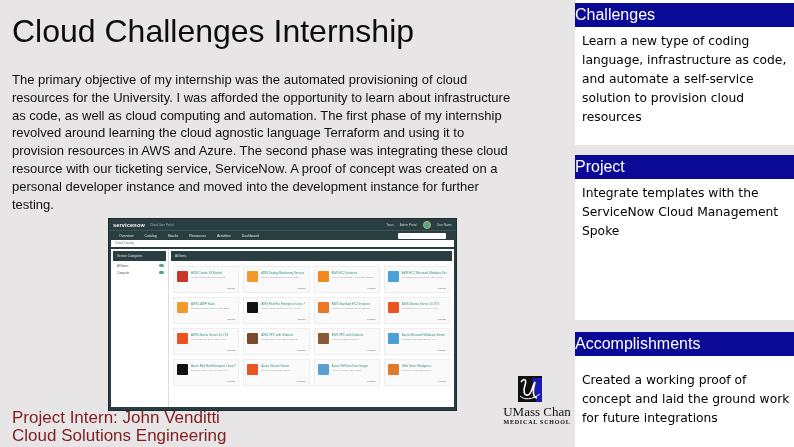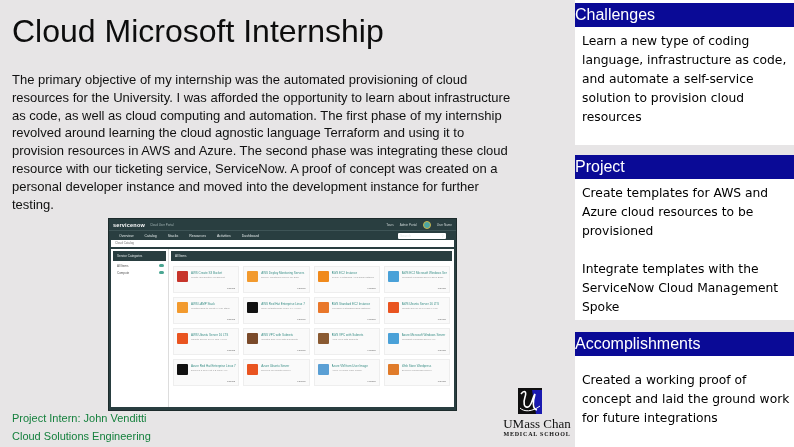--- a/index.html
+++ b/index.html
@@ -14,21 +14,21 @@
     font-size:32px; font-weight:400; letter-spacing:0; color:#0d0d0d;
     white-space:nowrap;
   }
   .body-text {
     position:absolute; left:12px; top:71px; width:500px;
     font-size:13px; line-height:17.8px; color:#111;
   }
   .body-text p { margin:0; }
   .footer {
     position:absolute; left:12px; top:409px;
-    font-size:11px; line-height:18px; color:#15803d;
+    font-size:17px; line-height:18px; color:#7f1d1d;
   }
   .footer div { white-space:nowrap; }
 
   
   .right-col {
     position:absolute; left:575px; top:0; width:219px; height:447px;
     background:#ffffff;
   }
   .panel-head {
     position:absolute; left:575px; width:219px; height:24px;
@@ -66,29 +66,29 @@
   .sn-cat i { display:inline-block; width:5px; height:3px; border-radius:2px; background:#4aa692; }
   .sn-content { flex:1; }
   .sn-grid { display:grid; grid-template-columns:repeat(4, 1fr); gap:4px 4px; padding:5px 4px; }
   .sn-card { height:25px; background:#fafafa; border:1px solid #eee; position:relative; }
   .sn-icon { position:absolute; left:3px; top:4px; width:11px; height:11px; border-radius:1px; }
   .sn-ctitle { position:absolute; left:17px; top:4px; font-size:3px; color:#3a8f87; white-space:nowrap; overflow:hidden; right:2px; }
   .sn-cdesc { position:absolute; left:17px; top:9px; font-size:2.5px; color:#999; white-space:nowrap; overflow:hidden; right:2px; }
   .sn-launch { position:absolute; right:3px; bottom:2px; font-size:2.5px; color:#666; }
 
   
-  .logo { position:absolute; left:497px; top:388px; width:80px; height:58px;text-decoration:underline; }
+  .logo { position:absolute; left:497px; top:376px; width:80px; height:58px;text-decoration:underline; }
   .logo-mark { position:absolute; left:21px; top:0; width:24px; height:26px; background:#111; }
   .logo-name { position:absolute; left:0; top:28px; width:80px; text-align:center; font-family:"Liberation Serif", serif; font-size:13px; color:#111; white-space:nowrap; }
   .logo-school { position:absolute; left:0; top:43px; width:80px; text-align:center; font-family:"Liberation Serif", serif; font-size:6px; letter-spacing:.8px; color:#111; font-weight:bold; white-space:nowrap; }
 </style>
 </head>
 <body>
 
-<div class="title">Cloud Microsoft Internship</div>
+<div class="title">Cloud Challenges Internship</div>
 
 <div class="body-text">
   <p>The primary objective of my internship was the automated provisioning of cloud resources for the University. I was afforded the opportunity to learn about infrastructure as code, as well as cloud computing and automation. The first phase of my internship revolved around learning the cloud agnostic language Terraform and using it to provision resources in AWS and Azure. The second phase was integrating these cloud resource with our ticketing service, ServiceNow. A proof of concept was created on a personal developer instance and moved into the development instance for further testing.</p>
 </div>
 
 <div class="sn">
   <div class="sn-top">
     <span class="sn-logo">servicenow</span>
     <span class="sn-sub">Cloud User Portal</span>
     <span class="sn-right">
@@ -247,20 +247,19 @@
 <div class="gap" style="top:145px;height:10px;background:#e7e5e6;"></div>
 <div class="gap" style="top:320px;height:12px;background:#e7e5e6;"></div>
 
 <div class="panel-head" style="top:3px;">Challenges</div>
 <div class="panel-body" style="top:32px;">
   <p>Learn a new type of coding language, infrastructure as code, and automate a self-service solution to provision cloud resources</p>
 </div>
 
 <div class="panel-head" style="top:155px;">Project</div>
 <div class="panel-body" style="top:184px;">
-  <p>Create templates for AWS and Azure cloud resources to be provisioned</p>
   <p>Integrate templates with the ServiceNow Cloud Management Spoke</p>
 </div>
 
 <div class="panel-head" style="top:332px;">Accomplishments</div>
 <div class="panel-body" style="top:371px;">
   <p>Created a working proof of concept and laid the ground work for future integrations</p>
 </div>
 
 </body></html>

